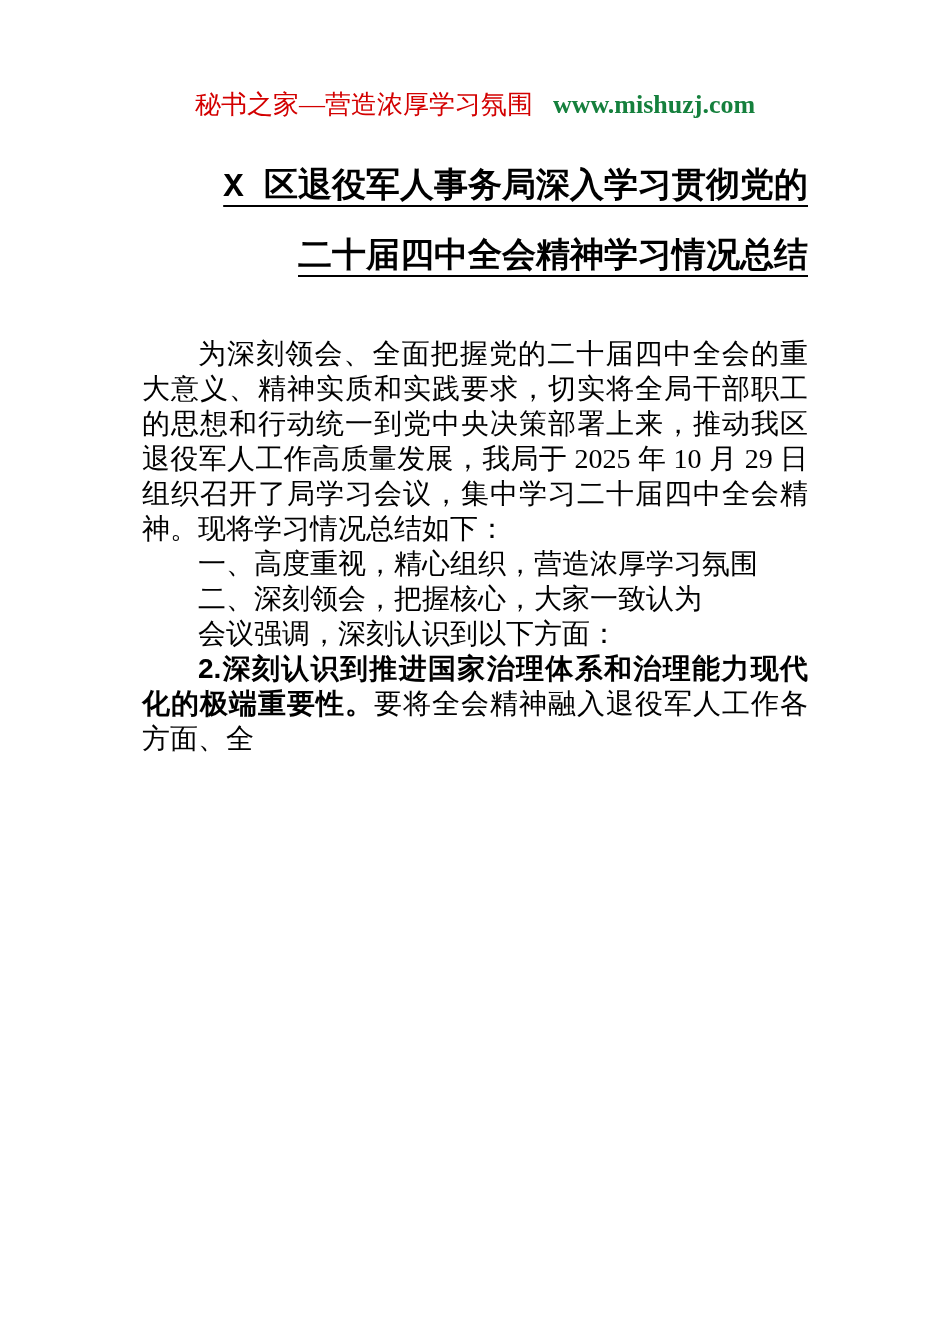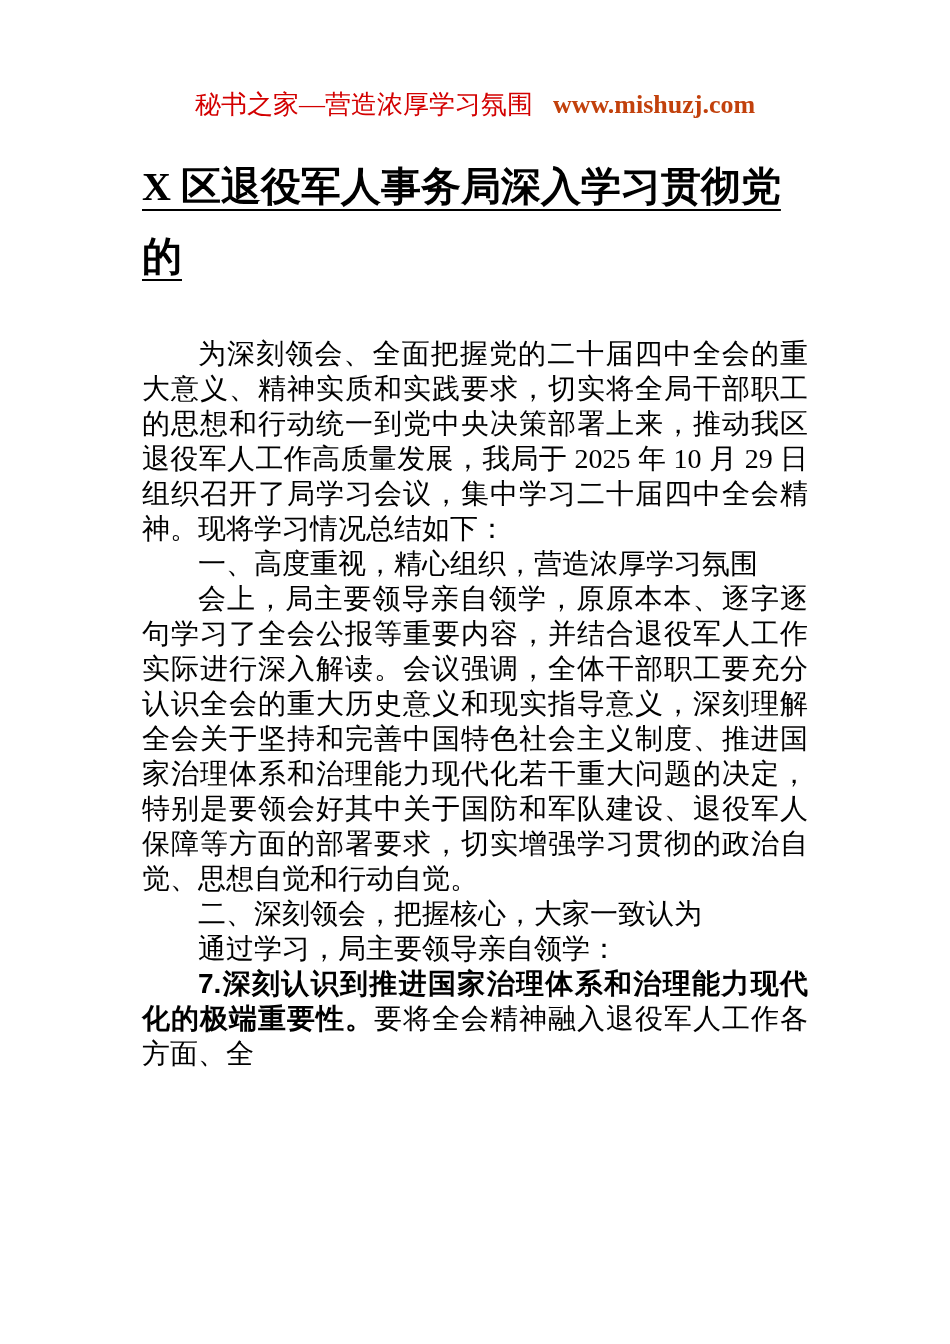--- a/index.html
+++ b/index.html
@@ -21,29 +21,29 @@
   .masthead {
     text-align: center;
     white-space: nowrap;
     font-size: 26px;
     line-height: 34px;
     color: #d30000;
     font-family: "Liberation Serif", serif;
   }
   .masthead .site-name { font-weight: normal; }
   .masthead .tagline { font-weight: normal; }
-  .masthead .site-url { font-weight: bold; margin-left: 20px; color: #c2410c; }
+  .masthead .site-url { font-weight: bold; margin-left: 20px; color: #15803d; }
 
   
   .doc-title {
     margin-top: 30px;
-    text-align: left;
-    font-family: Liberation Serif, serif;
+    text-align: right;
+    font-family: Liberation Mono, monospace;
     font-weight: bold;
-    font-size: 40px;
+    font-size: 34px;
     line-height: 70px;
     color: #000;
   }
   .doc-title .t-line {
     display: block;
     text-decoration: underline;
     text-decoration-thickness: 2px;
     text-underline-offset: 9px;
   }
 
@@ -71,24 +71,24 @@
 <body>
 
 <div class="page">
 
   <div class="masthead">
     <span class="site-name">秘书之家</span><span class="tagline">—营造浓厚学习氛围</span><span class="site-url">www.mishuzj.com</span>
   </div>
 
   <h1 class="doc-title">
     <span class="t-line">X 区退役军人事务局深入学习贯彻党的</span>
+    <span class="t-line">二十届四中全会精神学习情况总结</span>
   </h1>
 
   <div class="doc-body">
     <p class="para">为深刻领会、全面把握党的二十届四中全会的重大意义、精神实质和实践要求，切实将全局干部职工的思想和行动统一到党中央决策部署上来，推动我区退役军人工作高质量发展，我局于 2025 年 10 月 29 日组织召开了局学习会议，集中学习二十届四中全会精神。现将学习情况总结如下：</p>
     <p class="section-heading">一、高度重视，精心组织，营造浓厚学习氛围</p>
-    <p class="para">会上，局主要领导亲自领学，原原本本、逐字逐句学习了全会公报等重要内容，并结合退役军人工作实际进行深入解读。会议强调，全体干部职工要充分认识全会的重大历史意义和现实指导意义，深刻理解全会关于坚持和完善中国特色社会主义制度、推进国家治理体系和治理能力现代化若干重大问题的决定，特别是要领会好其中关于国防和军队建设、退役军人保障等方面的部署要求，切实增强学习贯彻的政治自觉、思想自觉和行动自觉。</p>
     <p class="section-heading">二、深刻领会，把握核心，大家一致认为</p>
-    <p class="para">通过学习，局主要领导亲自领学：</p>
-    <p class="para"><span class="lead-bold">7.深刻认识到推进国家治理体系和治理能力现代化的极端重要性。</span><span>要将全会精神融入退役军人工作各方面、全</span></p>
+    <p class="para">会议强调，深刻认识到以下方面：</p>
+    <p class="para"><span class="lead-bold">2.深刻认识到推进国家治理体系和治理能力现代化的极端重要性。</span><span>要将全会精神融入退役军人工作各方面、全</span></p>
   </div>
 
 </div>
 
 </body></html>

